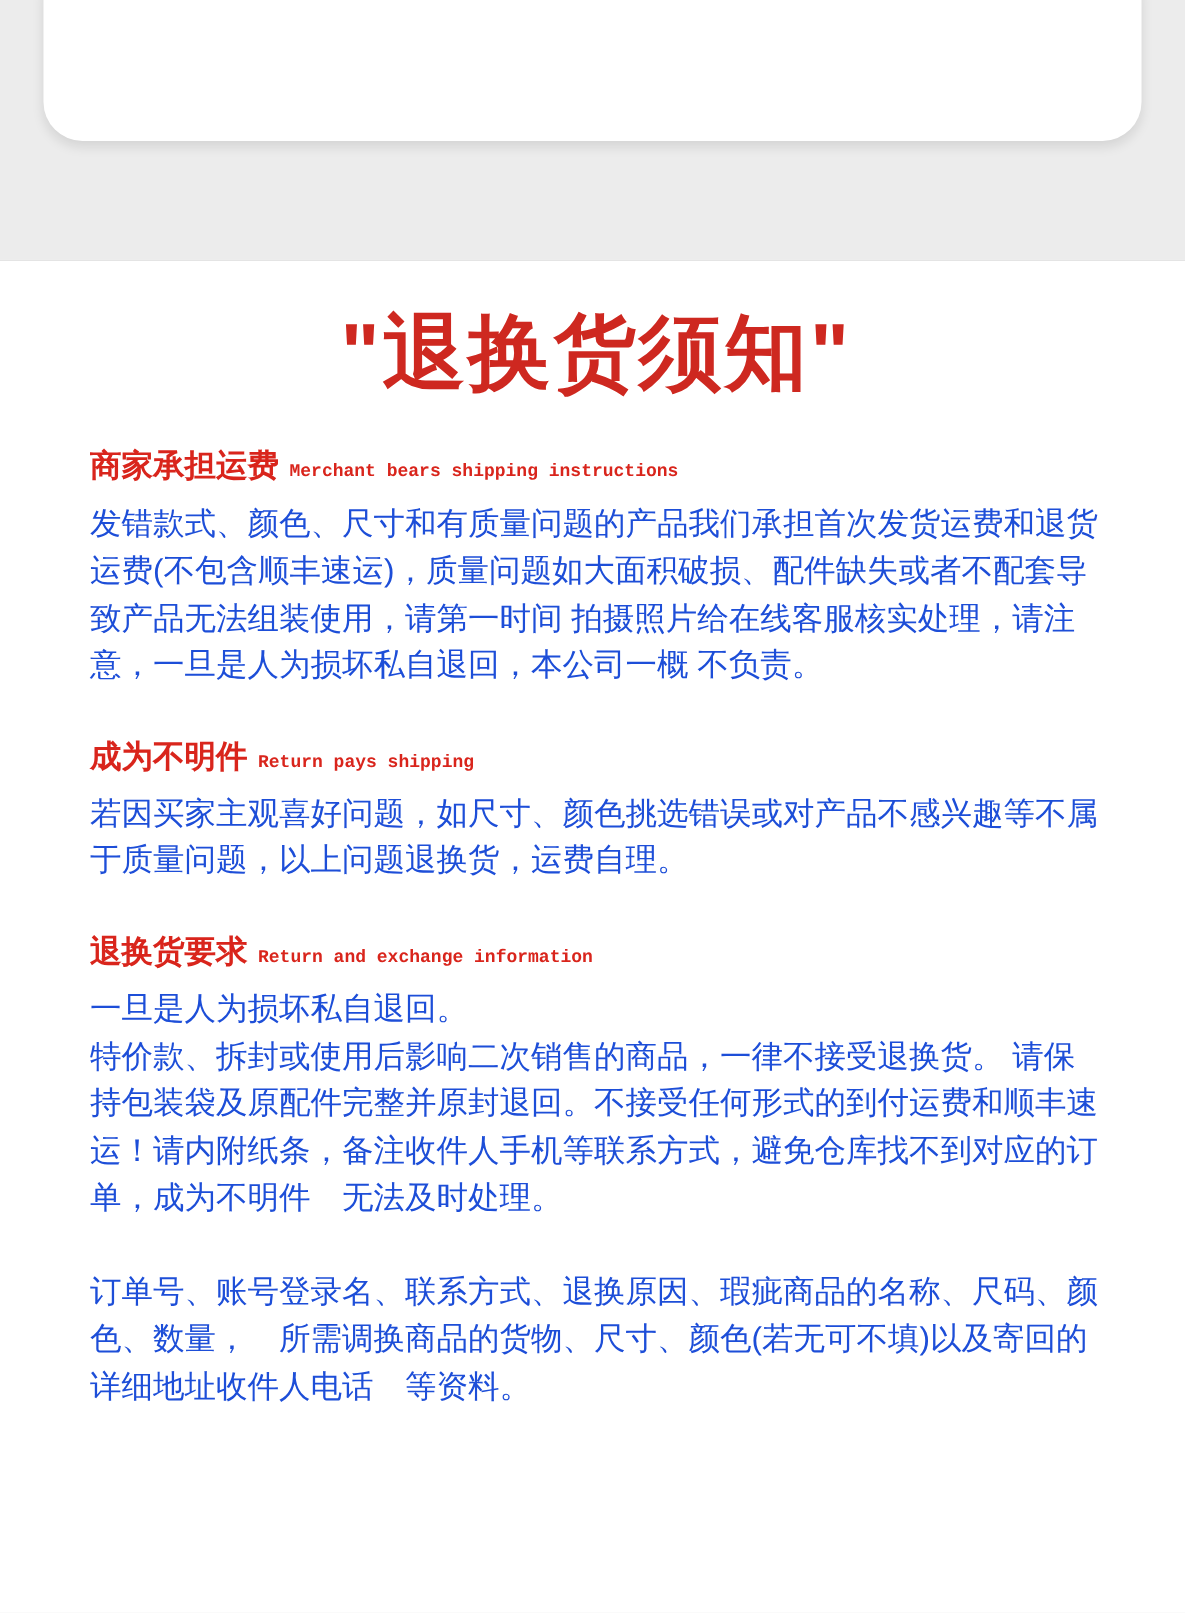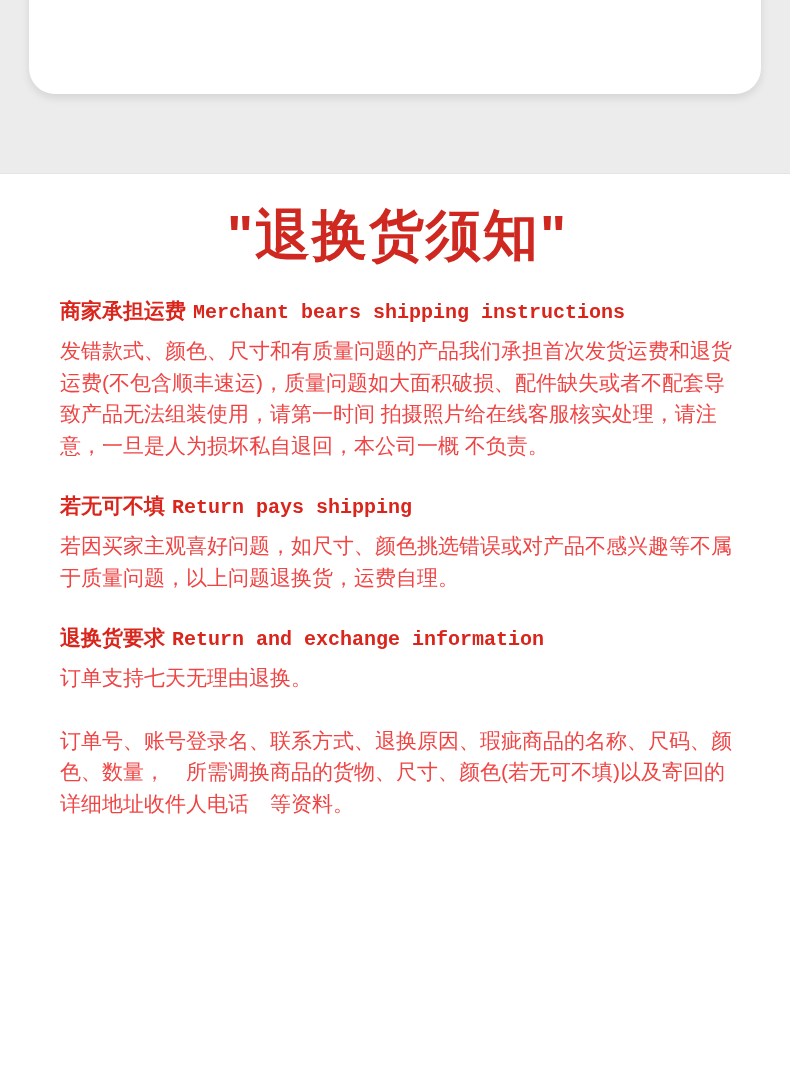--- a/index.html
+++ b/index.html
@@ -50,52 +50,53 @@
   .section-heading {
     margin: 0 0 9px 0;
     font-size: 21px;
     line-height: 1.3;
     font-weight: bold;
     color: #d9251c;
   }
   .heading-en {
     margin-left: 7px;
     font-family: "Liberation Mono", "DejaVu Sans Mono", monospace;
-    font-size: 20px;
+    font-size: 12px;
     font-weight: bold;
   }
   .para {
     margin: 0;
     font-size: 21px;
     line-height: 31.5px;
-    color: #ef4444;
+    color: #1d4ed8;
     word-break: break-all;
   }
 </style>
 </head>
 <body>
 
 <div class="top-card"></div>
 
 <div class="content-panel">
 
   <h1 class="main-title">"退换货须知"</h1>
 
   <div class="policy-section">
     <h2 class="section-heading"><span>商家承担运费</span><span class="heading-en">Merchant bears shipping instructions</span></h2>
     <p class="para">发错款式、颜色、尺寸和有质量问题的产品我们承担首次发货运费和退货运费(不包含顺丰速运)，质量问题如大面积破损、配件缺失或者不配套导致产品无法组装使用，请第一时间 拍摄照片给在线客服核实处理，请注意，一旦是人为损坏私自退回，本公司一概 不负责。</p>
   </div>
 
   <div class="policy-section">
-    <h2 class="section-heading"><span>若无可不填</span><span class="heading-en">Return pays shipping</span></h2>
+    <h2 class="section-heading"><span>成为不明件</span><span class="heading-en">Return pays shipping</span></h2>
     <p class="para">若因买家主观喜好问题，如尺寸、颜色挑选错误或对产品不感兴趣等不属于质量问题，以上问题退换货，运费自理。</p>
   </div>
 
   <div class="policy-section">
     <h2 class="section-heading"><span>退换货要求</span><span class="heading-en">Return and exchange information</span></h2>
-    <p class="para">订单支持七天无理由退换。</p>
+    <p class="para">一旦是人为损坏私自退回。</p>
+    <p class="para">特价款、拆封或使用后影响二次销售的商品，一律不接受退换货。 请保持包装袋及原配件完整并原封退回。不接受任何形式的到付运费和顺丰速运！请内附纸条，备注收件人手机等联系方式，避免仓库找不到对应的订单，成为不明件　无法及时处理。</p>
   </div>
 
   <div class="policy-section">
     <p class="para">订单号、账号登录名、联系方式、退换原因、瑕疵商品的名称、尺码、颜色、数量，　所需调换商品的货物、尺寸、颜色(若无可不填)以及寄回的详细地址收件人电话　等资料。</p>
   </div>
 
 </div>
 
 </body></html>

